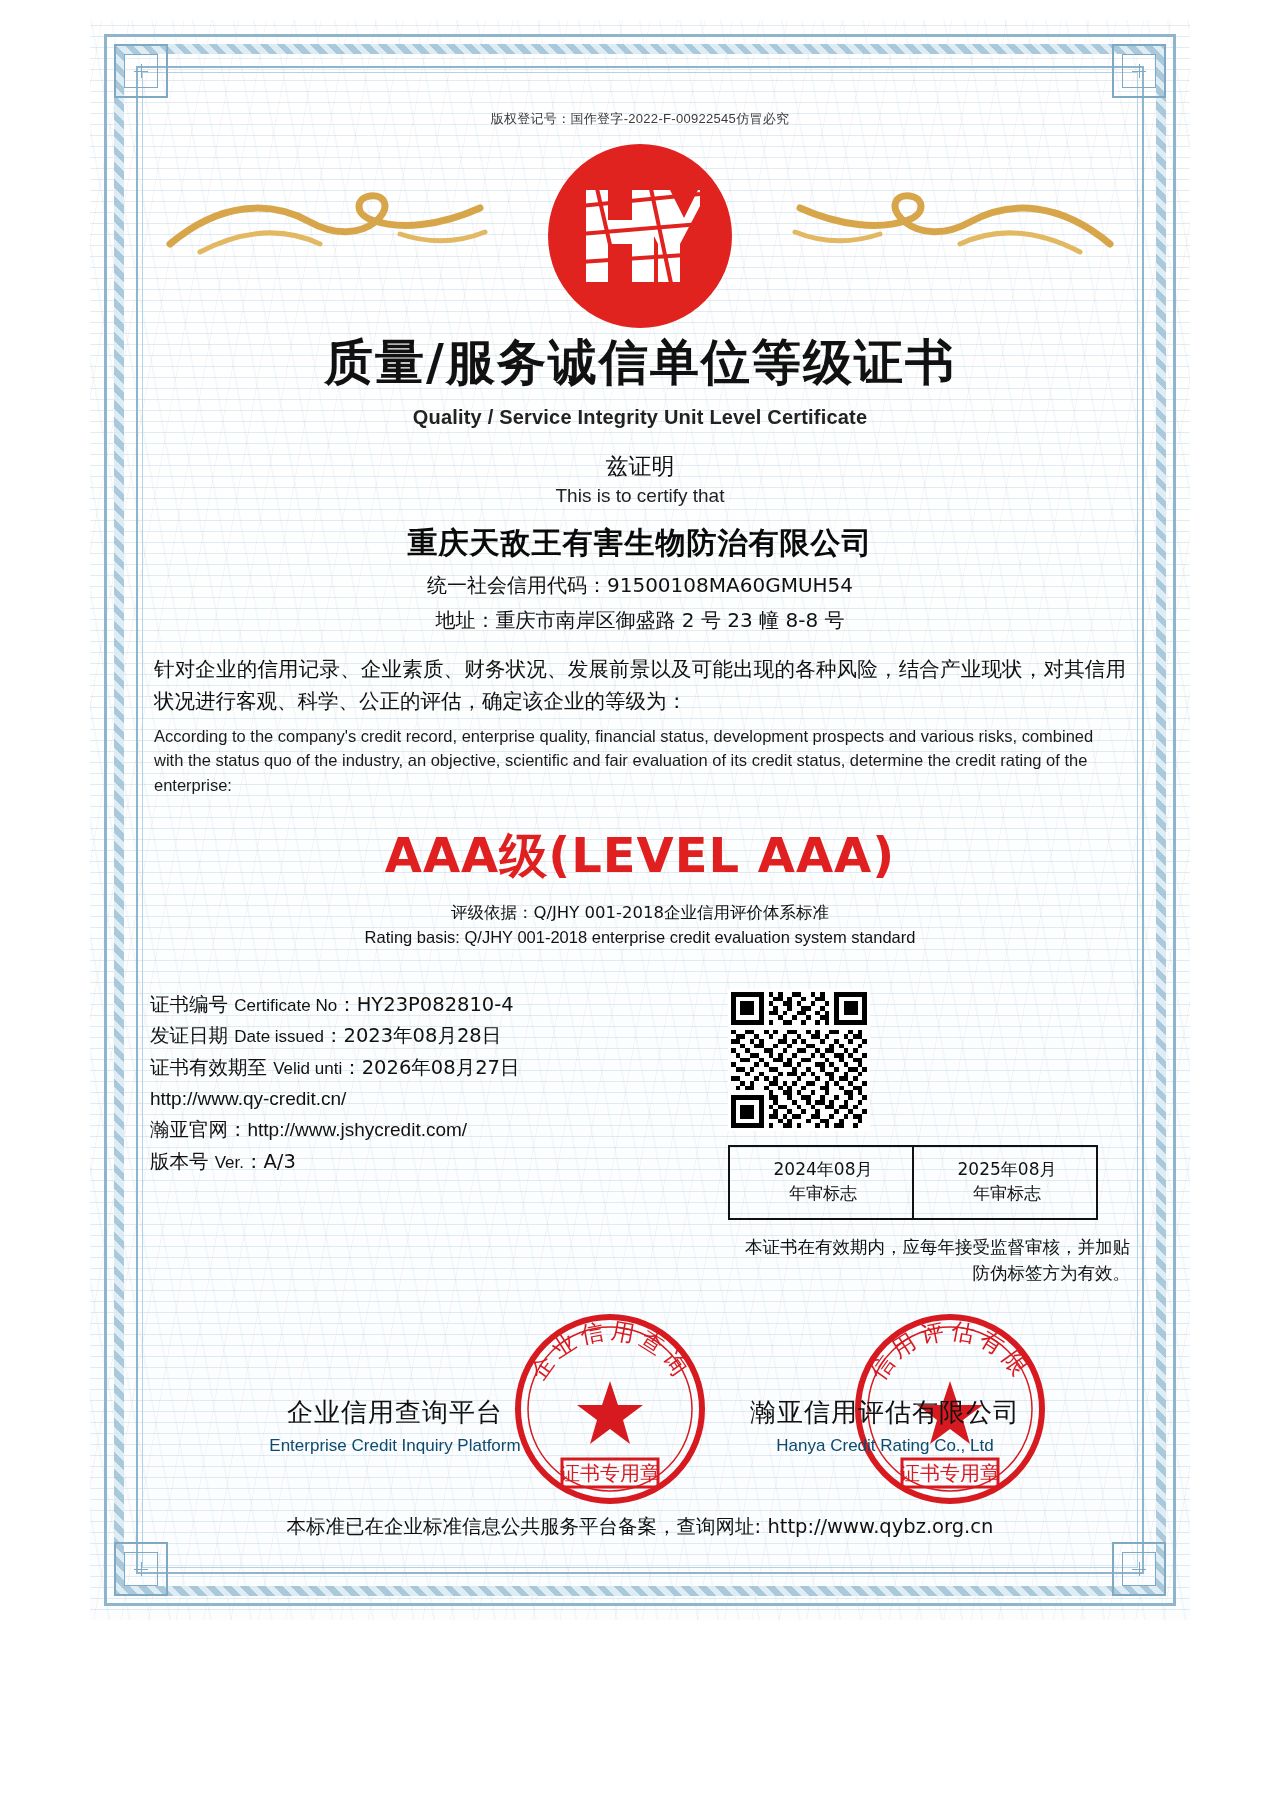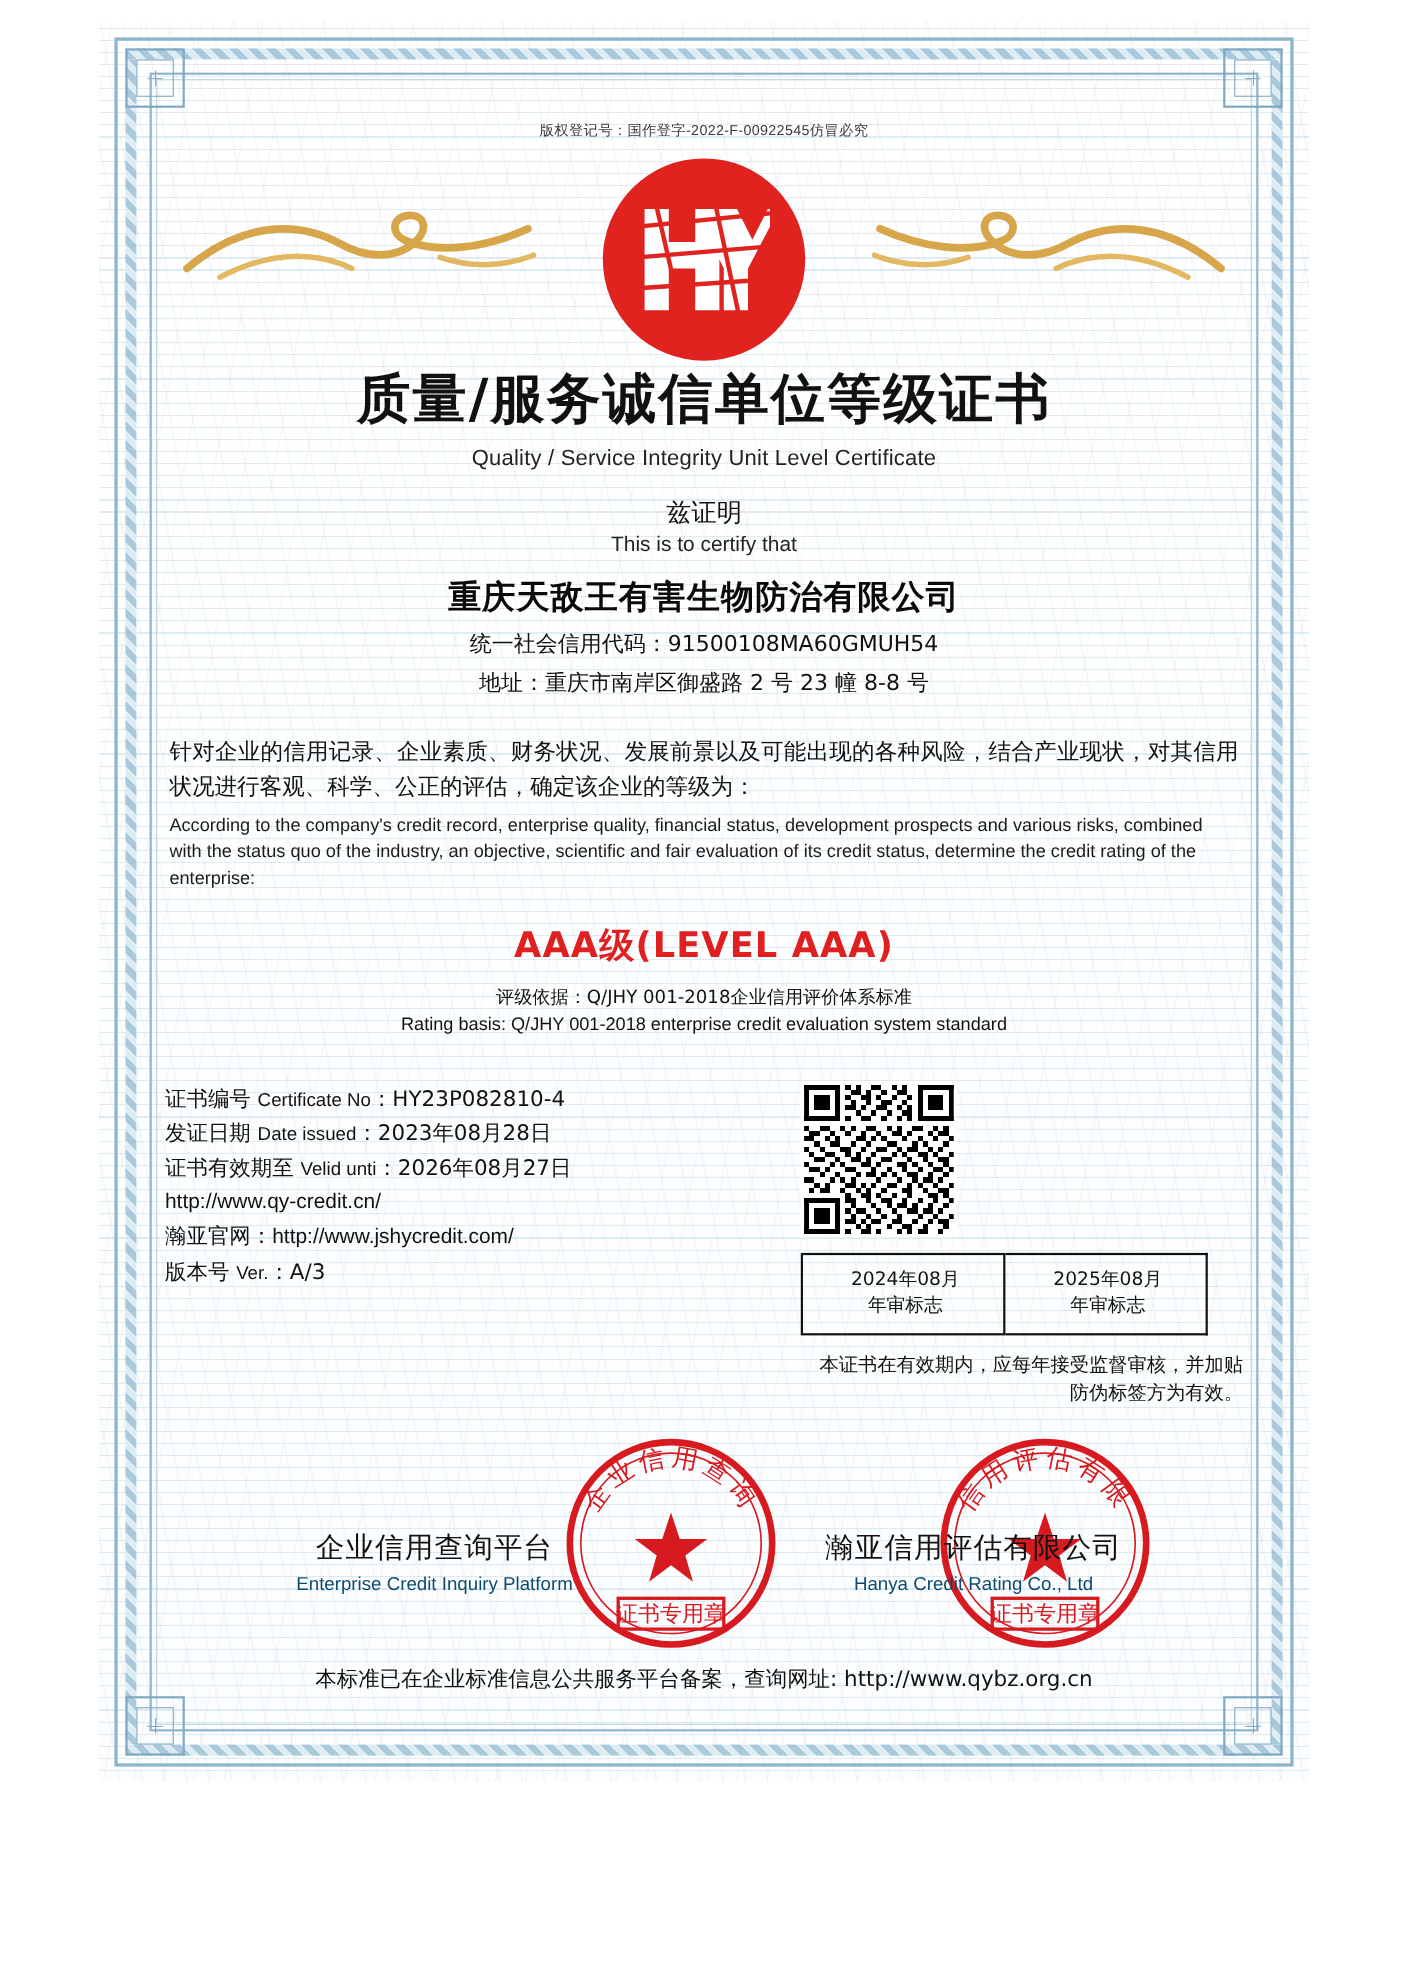--- a/index.html
+++ b/index.html
@@ -175,20 +175,21 @@
     letter-spacing: 2px;
     margin-top: 6px;
     font-family: "DejaVu Sans", "Liberation Sans", sans-serif;
   }
   .title-en {
     text-align: center;
     font-size: 20px;
     color: #222;
     margin-top: 10px;
     letter-spacing: .2px;
+    font-weight: bold;
   }
   .certify-cn {
     text-align: center;
     font-size: 23px;
     color: #111;
     margin-top: 22px;
     font-family: "DejaVu Sans", "Liberation Sans", sans-serif;
   }
   .certify-en {
     text-align: center;
@@ -210,37 +211,37 @@
     font-size: 20px;
     color: #111;
     margin-top: 8px;
     font-family: "DejaVu Sans", "Liberation Sans", sans-serif;
   }
 
   .body-cn {
     font-size: 20.5px;
     color: #111;
     line-height: 1.55;
-    margin-top: 34px;
+    margin-top: 20px;
     text-align: justify;
     padding: 0 4px;
     font-family: "DejaVu Sans", "Liberation Sans", sans-serif;
   }
   .body-en {
     font-size: 16.5px;
     color: #1a1a1a;
     line-height: 1.5;
     margin-top: 6px;
     text-align: left;
     padding: 0 4px;
   }
 
   .level {
     text-align: center;
-    font-size: 32px;
+    font-size: 48px;
     font-weight: bold;
     color: #e02020;
     margin-top: 26px;
     letter-spacing: 1px;
     font-family: "DejaVu Sans", "Liberation Sans", sans-serif;
   }
   .rating-basis-cn {
     text-align: center;
     font-size: 16.5px;
     color: #111;

